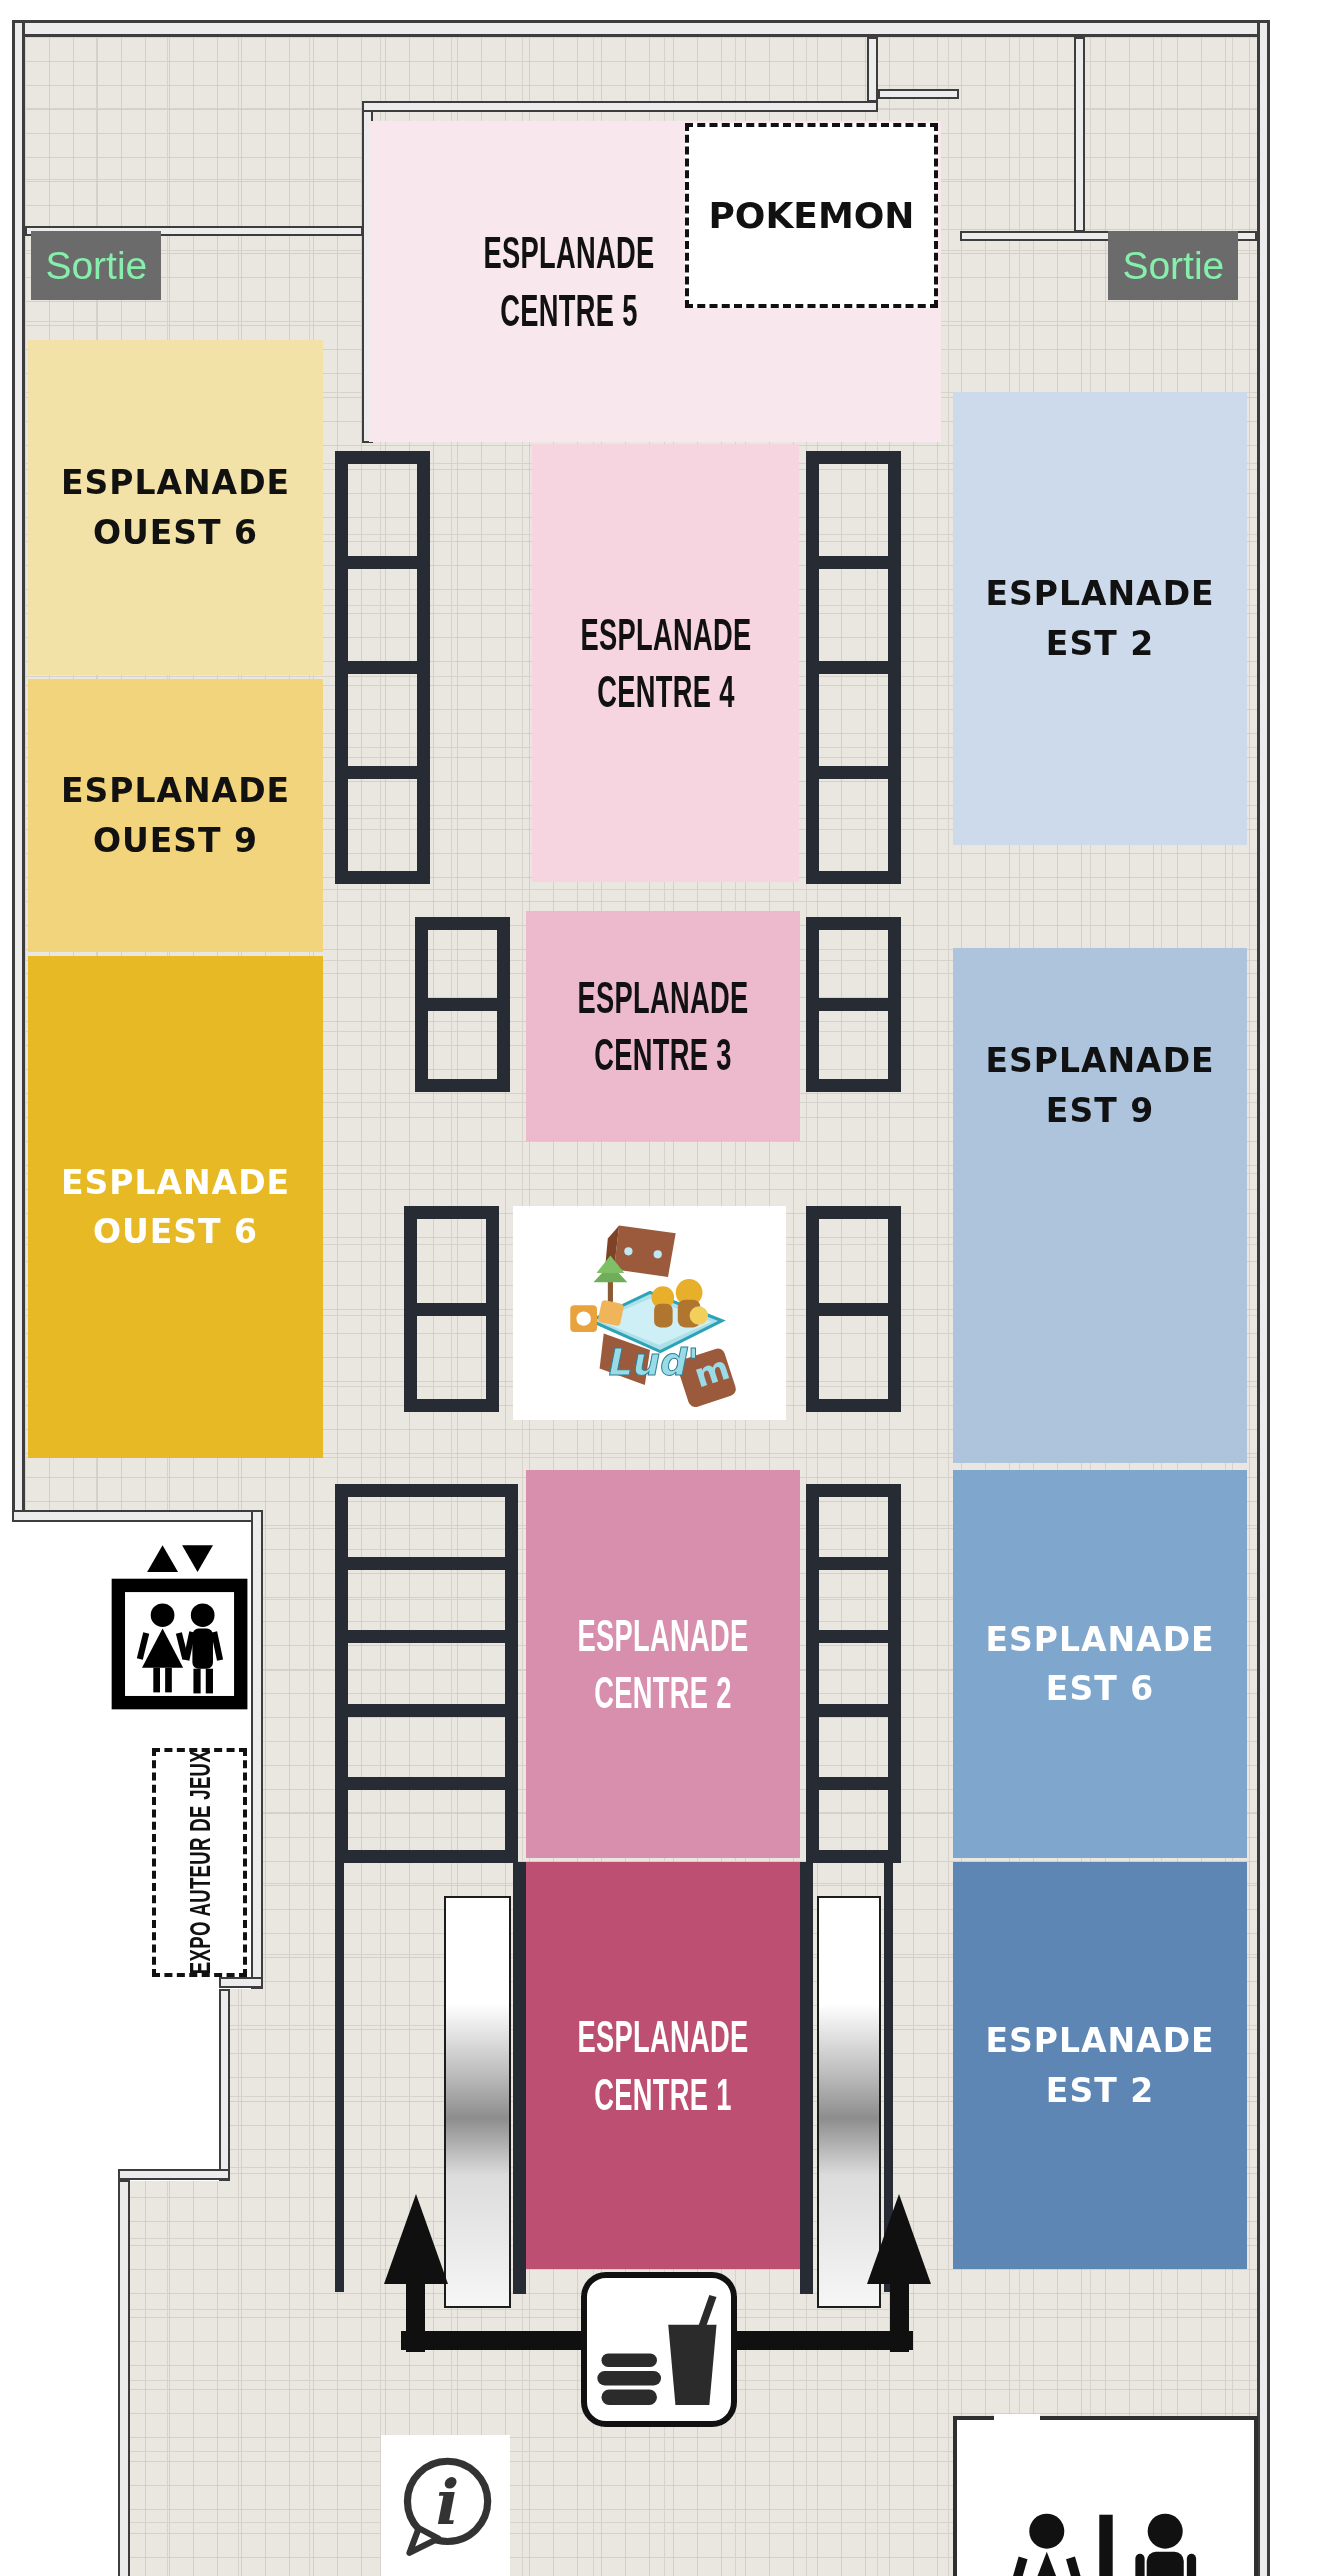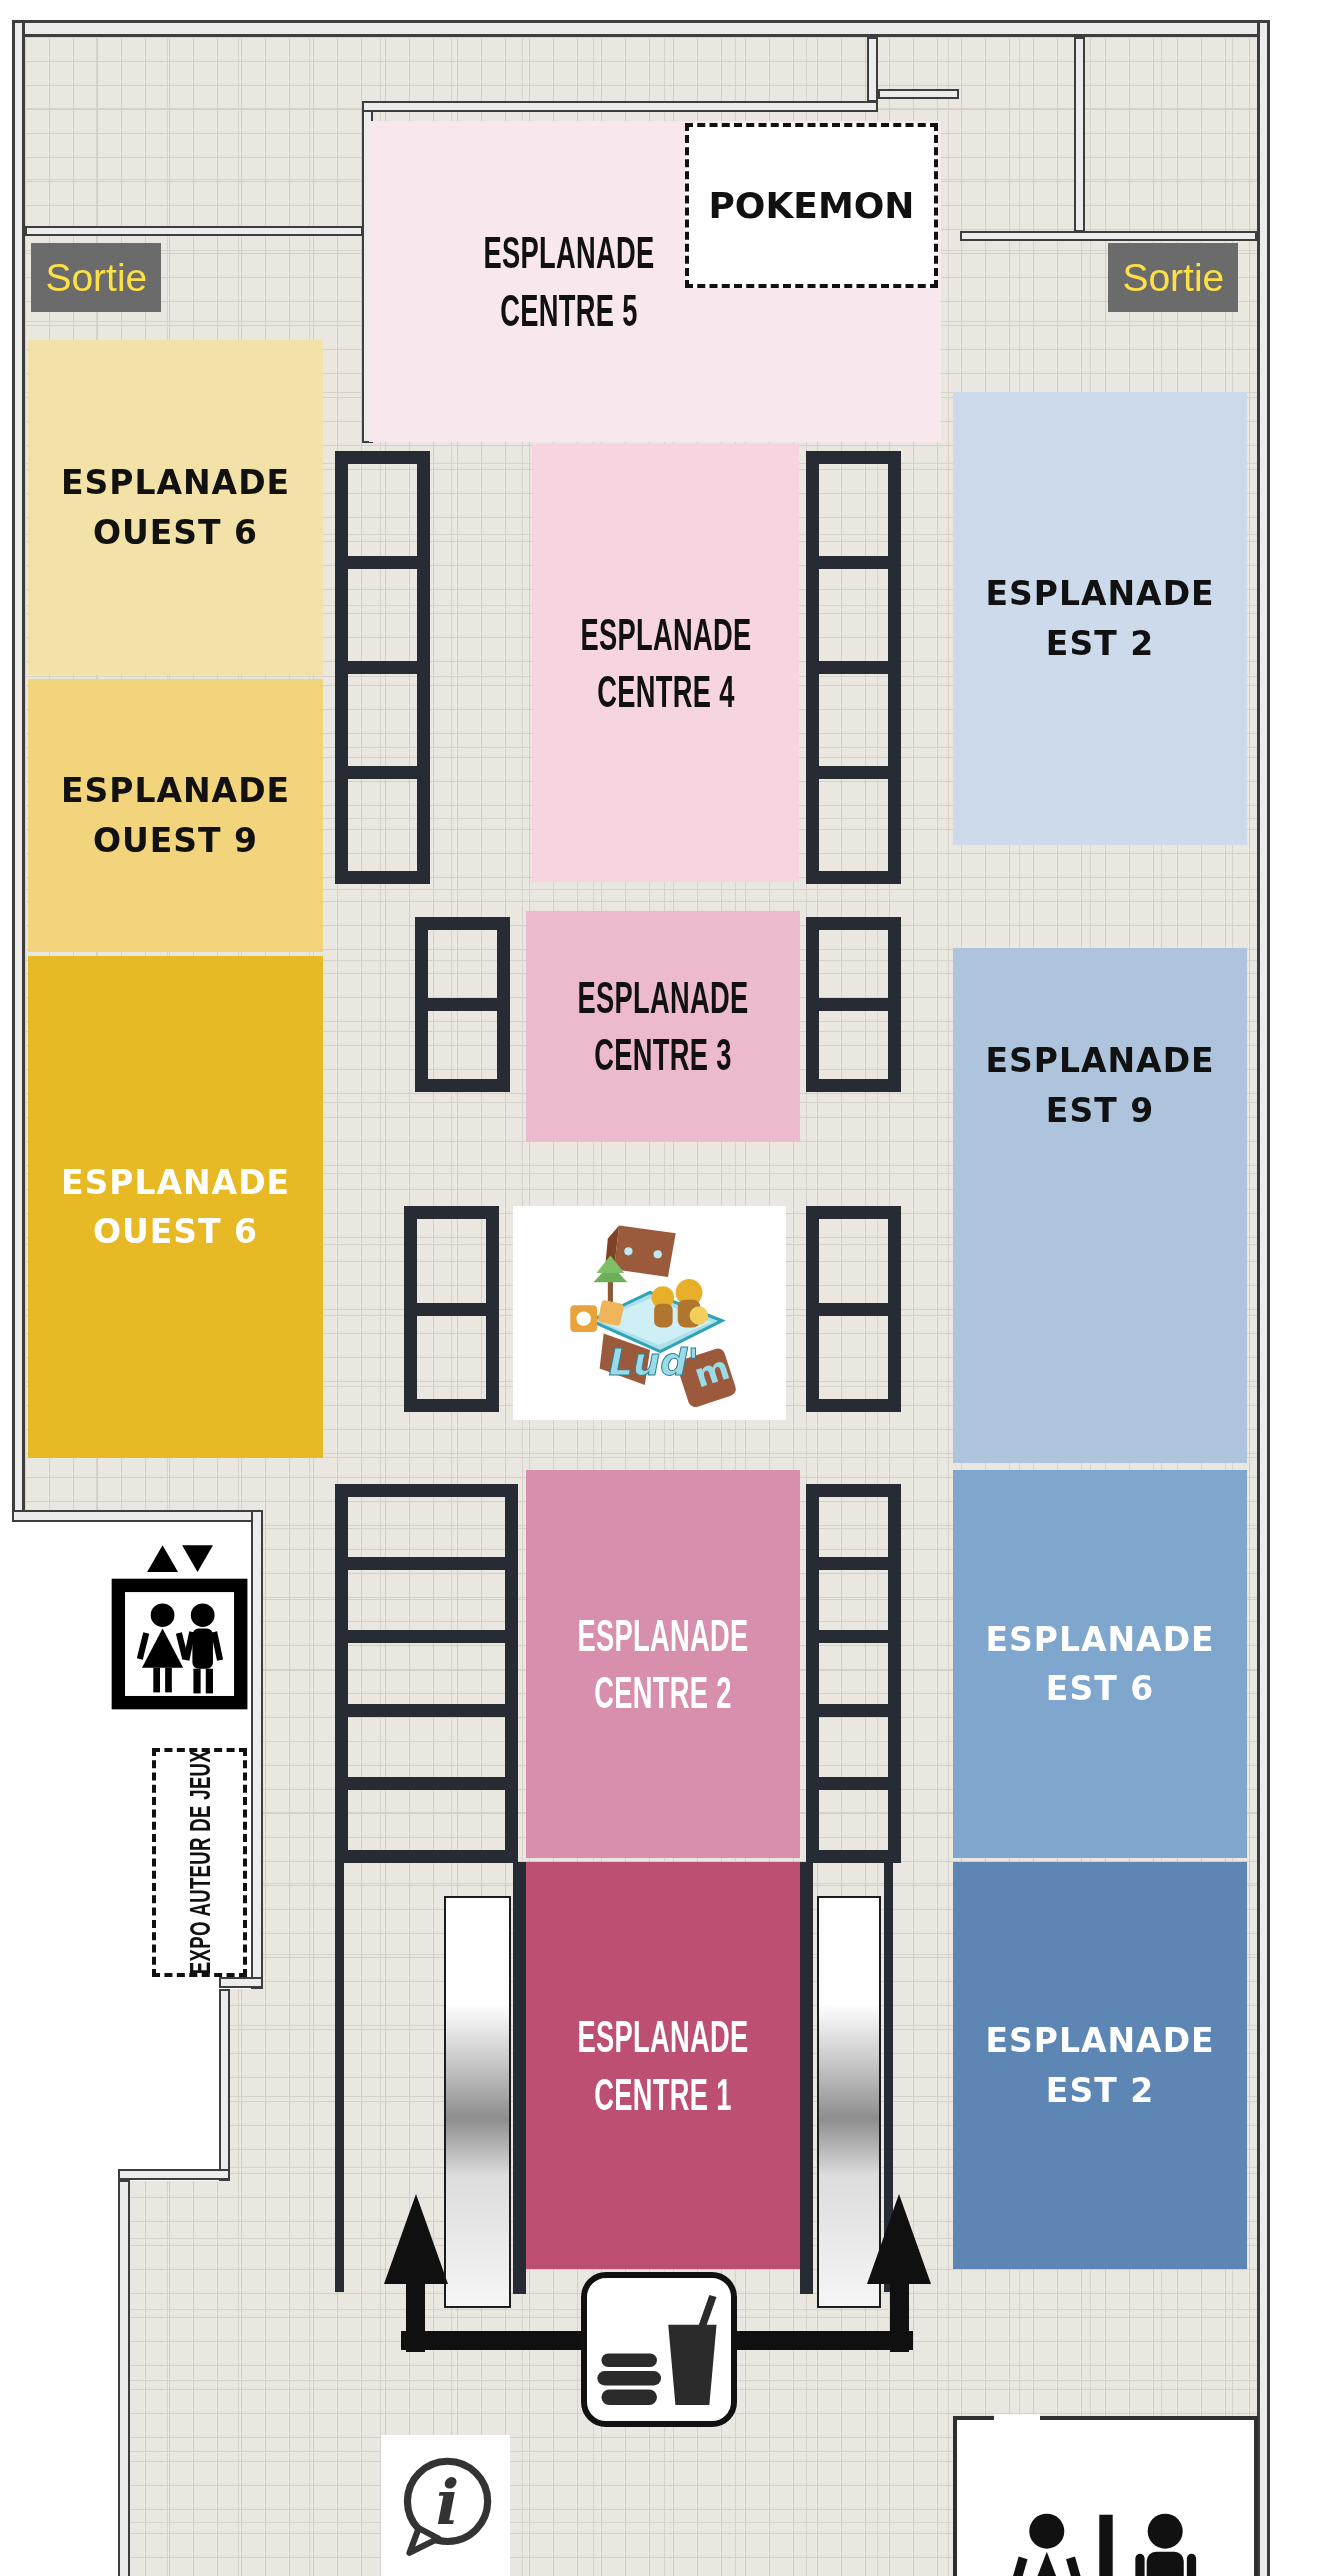--- a/index.html
+++ b/index.html
@@ -20,22 +20,22 @@
   .zlabel{font-weight:700;color:#111;font-size:44px;line-height:1.30;letter-spacing:0.5px;
           transform:scaleX(.62);white-space:nowrap;}
   .widelabel{font-family:"DejaVu Sans","Liberation Sans",sans-serif;font-weight:700;color:#111;
           font-size:33px;line-height:1.5;letter-spacing:1px;transform:none;white-space:nowrap;}
   .tw{color:#ffffff;}
   .ladder{border:13.4px solid #272b33;display:flex;flex-direction:column;}
   .ladder .cell{flex:1;border-bottom:13.4px solid #272b33;}
   .ladder .cell:last-child{border-bottom:none;}
   .bar{background:#272b33;}
   .blk{background:#101010;}
-  .sortie{background:#6b6b6b;color:#fde047;display:flex;align-items:center;
-          font-size:39px;padding-left:14.4px;font-weight:400;margin-top:12px;}
+  .sortie{background:#6b6b6b;color:#86efac;display:flex;align-items:center;
+          font-size:39px;padding-left:14.4px;font-weight:400;}
   .dashed{border:4.1px dashed #111;background:#fff;}
   .escal{background:linear-gradient(180deg,#ffffff 0%,#ffffff 26%,#b9b9b9 44%,#8d8d8d 54%,#dcdcdc 68%,#f6f6f6 100%);
          border:2.1px solid #1c1c1c;}
   .tri-up{width:0;height:0;border-left:32px solid transparent;border-right:32px solid transparent;
           border-bottom:90px solid #101010;}
   .vtext{writing-mode:vertical-rl;transform:rotate(180deg);display:flex;align-items:center;justify-content:center;}
 </style>
 </head>
 <body>
 
@@ -70,21 +70,21 @@
   <div class="abs sortie" style="left:1108px;top:231px;width:130px;height:69px;">
     <span>Sortie</span>
   </div>
 
   <div class="abs zone" style="left:369px;top:121px;width:572px;height:321px;background:#f9e7ee;justify-content:flex-start;">
     <div class="zlabel" style="margin-left:62px;">
       <div>ESPLANADE</div>
       <div>CENTRE 5</div>
     </div>
   </div>
-  <div class="abs dashed zone" style="left:685px;top:123px;width:253px;height:165px;">
+  <div class="abs dashed zone" style="left:685px;top:123px;width:253px;height:185px;">
     <div class="widelabel" style="font-size:36px;letter-spacing:0;">POKEMON</div>
   </div>
 
   <div class="abs zone" style="left:28px;top:340px;width:295px;height:335px;background:#f3e2a7;">
     <div class="widelabel">
       <div>ESPLANADE</div>
       <div>OUEST 6</div>
     </div>
   </div>
   <div class="abs zone" style="left:28px;top:679px;width:295px;height:273px;background:#f1d47c;">

